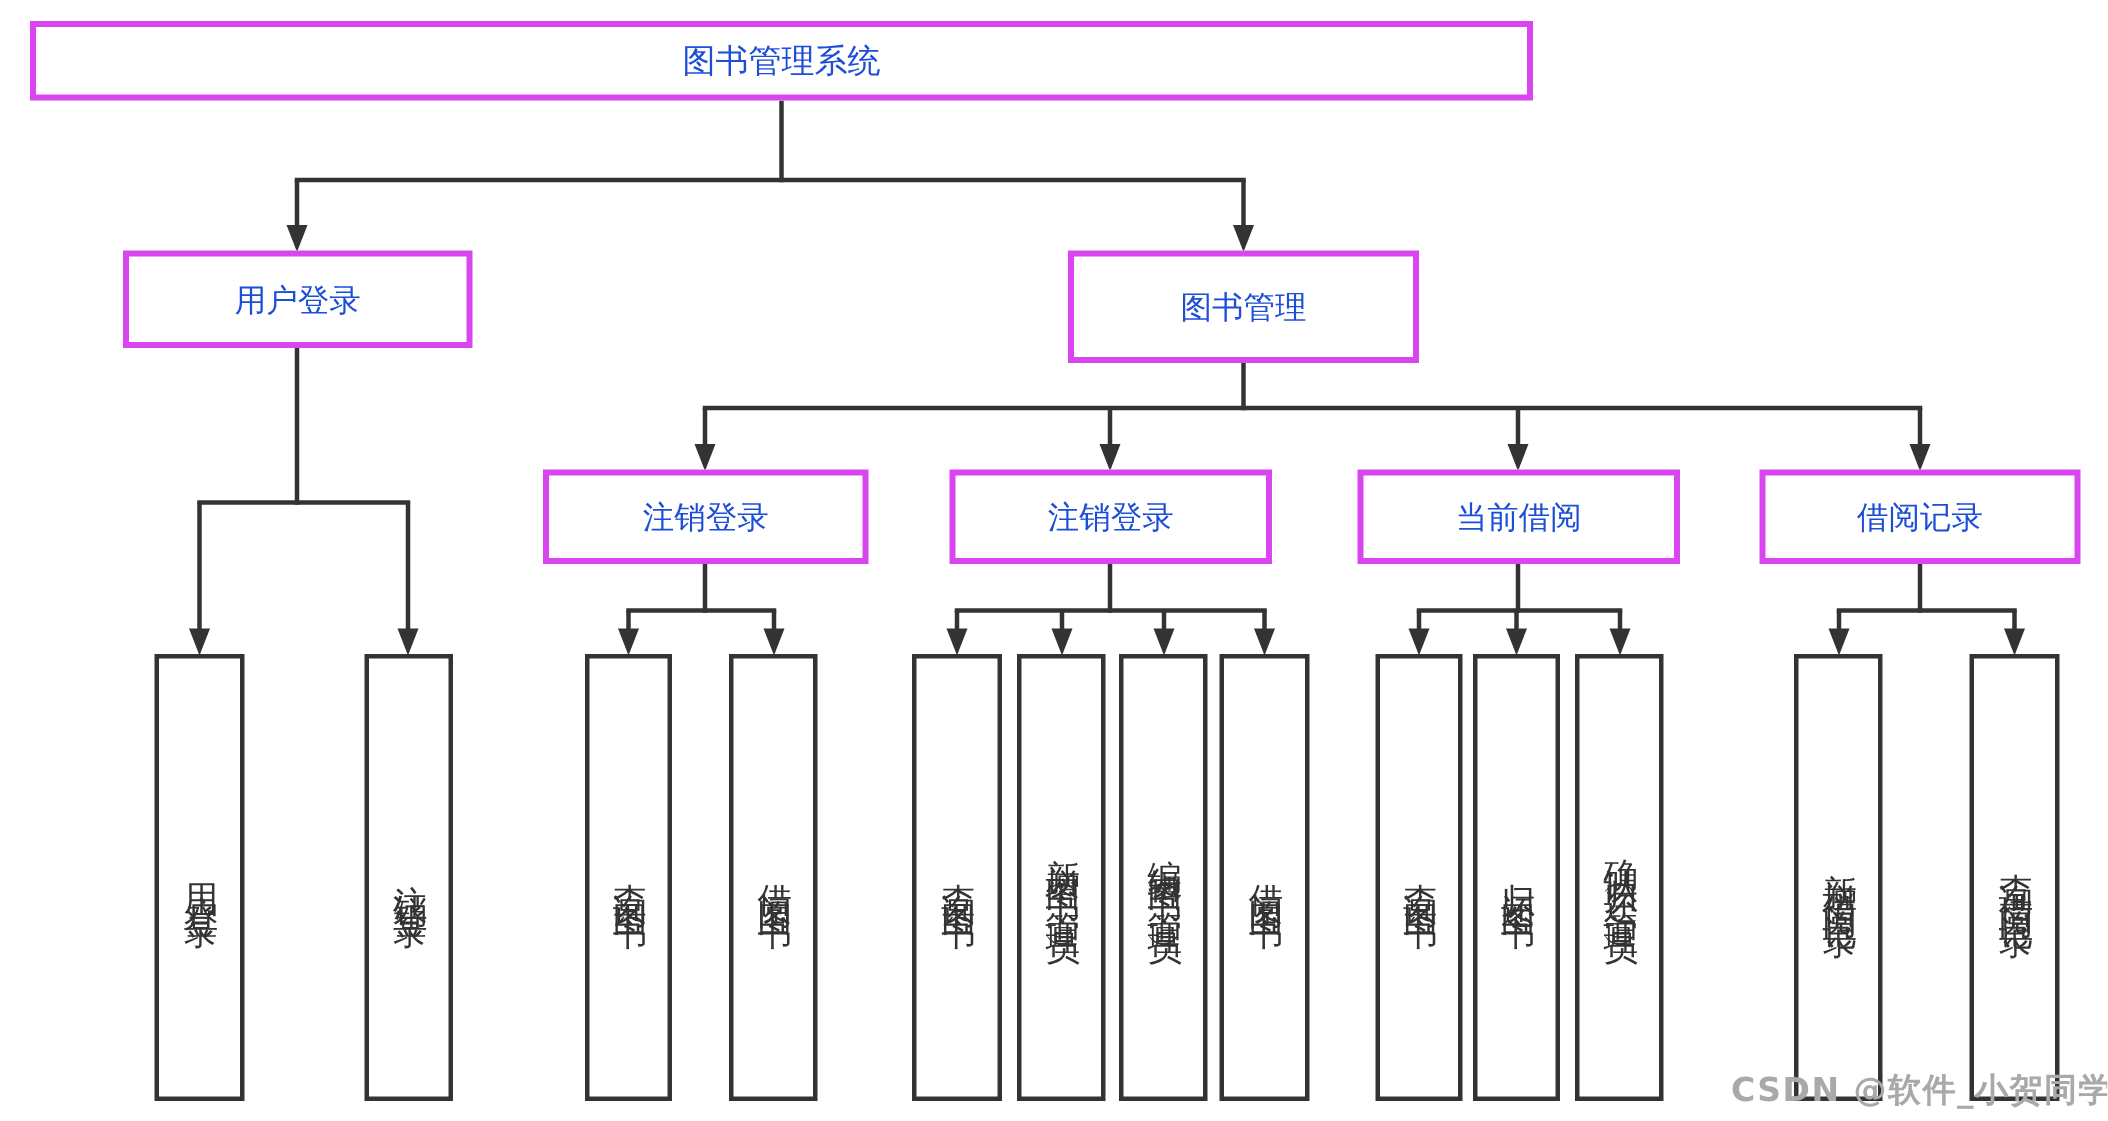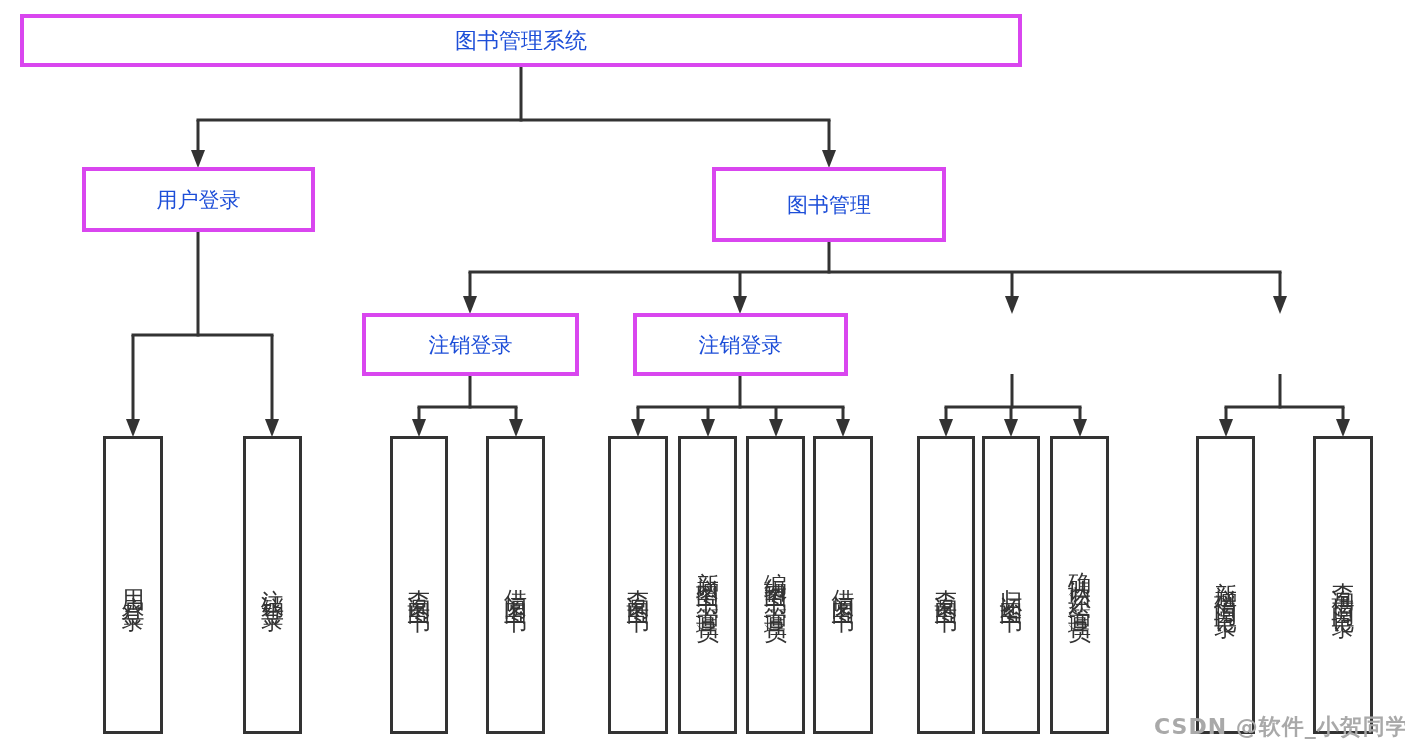--- a/index.html
+++ b/index.html
@@ -96,20 +96,22 @@
     </g>
   </svg>
 
   <div class="node root" style="left:20px;top:14px;width:1002px;height:53px">图书管理系统</div>
 
   <div class="node" style="left:82px;top:167px;width:233px;height:65px">用户登录</div>
   <div class="node" style="left:712px;top:167px;width:234px;height:75px">图书管理</div>
 
   <div class="node" style="left:362px;top:313px;width:217px;height:63px">注销登录</div>
   <div class="node" style="left:633px;top:313px;width:215px;height:63px">注销登录</div>
+  <div class="node" style="left:905px;top:313px;width:215px;height:63px">当前借阅</div>
+  <div class="node" style="left:1173px;top:313px;width:214px;height:63px">借阅记录</div>
 
   <div class="leaf" style="left:103px;width:60px">用户登录</div>
   <div class="leaf" style="left:243px;width:59px">注销登录</div>
 
   <div class="leaf" style="left:390px;width:58px">查询图书</div>
   <div class="leaf" style="left:486px;width:59px">借阅图书</div>
 
   <div class="leaf" style="left:608px;width:60px">查询图书</div>
   <div class="leaf" style="left:678px;width:59px">新增图书（管理员）</div>
   <div class="leaf" style="left:746px;width:59px">编辑图书（管理员）</div>

